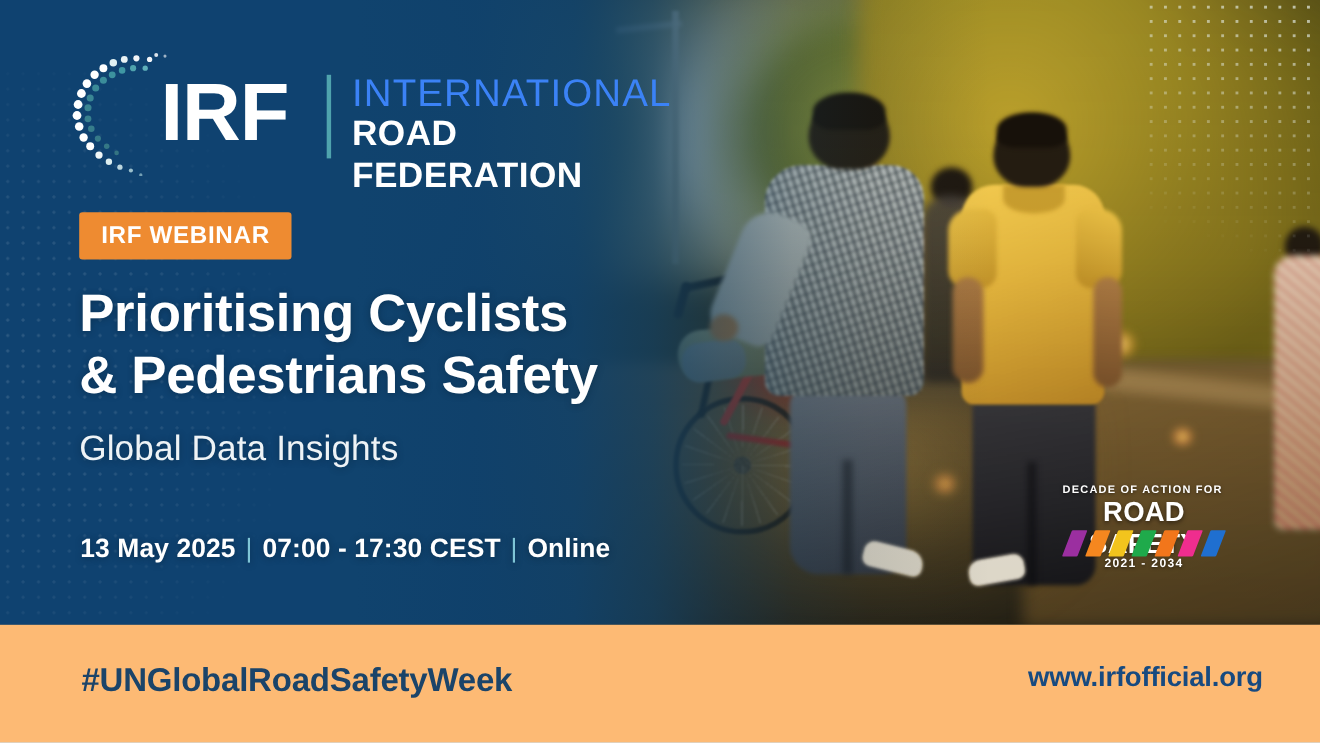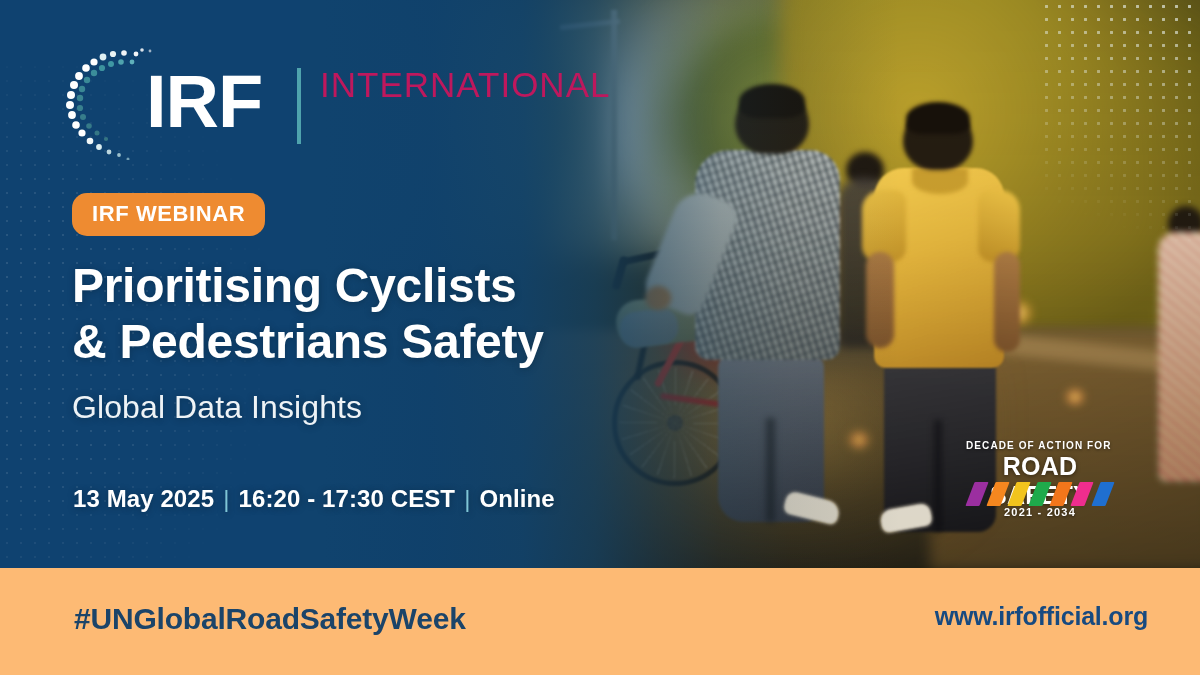--- a/index.html
+++ b/index.html
@@ -333,33 +333,33 @@
     position:absolute; left:84px; top:17px;
     font-size:74px; font-weight:bold; color:#ffffff;
     letter-spacing:-1px; line-height:1; font-family:"Liberation Sans", sans-serif;
   }
   .logo-div {
     position:absolute; left:235px; top:20px; width:4px; height:76px;
     background:#4fa3ad;
   }
   .logo-words { position:absolute; left:258px; top:18px; }
   .logo-line1 {
-    font-size:35px; font-weight:300; color:#be185d; letter-spacing:1.0px; line-height:1.06;
+    font-size:35px; font-weight:300; color:#3b82f6; letter-spacing:1.0px; line-height:1.06;
     font-family:"Liberation Sans", sans-serif;
   }
   .logo-line2 {
     font-size:32px; font-weight:bold; color:#ffffff; letter-spacing:0.4px; line-height:1.18;
     font-family:"Liberation Sans", sans-serif;
   }
 
   
   .badge {
     position:absolute; left:72px; top:193px;
     padding:8px 20px 9px 20px;
-    background:#ee8b31; border-radius:15px;
+    background:#ee8b31; border-radius:3px;
     color:#ffffff; font-size:22px; font-weight:bold; letter-spacing:0.6px;
     font-family:"Liberation Sans", sans-serif;
   }
 
   
   .title {
     position:absolute; left:72px; top:258px; width:620px;
     font-size:48px; font-weight:bold; color:#ffffff;
     line-height:1.17; letter-spacing:-0.3px;
     font-family:"Liberation Sans", sans-serif;
@@ -534,34 +534,35 @@
 
         <circle cx="80" cy="2" r="1.8" fill="#ffffff" opacity="0.85"></circle>
         <circle cx="88" cy="3" r="1.4" fill="#ffffff" opacity="0.6"></circle>
         <circle cx="66" cy="111" r="1.5" fill="#b6dde1" opacity="0.6"></circle>
       </g>
     </svg>
     <div class="logo-irf">IRF</div>
     <div class="logo-div" style="background: rgb(79, 163, 173);"></div>
     <div class="logo-words">
       <div class="logo-line1">INTERNATIONAL</div>
+      <div class="logo-line2">ROAD FEDERATION</div>
     </div>
   </div>
 
   <div class="badge" style="background: rgb(238, 139, 49);">IRF WEBINAR</div>
 
   <div class="title">
     <div>Prioritising Cyclists</div>
     <div>&amp; Pedestrians Safety</div>
   </div>
 
   <div class="subtitle">Global Data Insights</div>
 
   <div class="meta">
-    <span>13 May 2025</span><span class="sep">|</span><span>16:20 - 17:30 CEST</span><span class="sep">|</span><span>Online</span>
+    <span>13 May 2025</span><span class="sep">|</span><span>07:00 - 17:30 CEST</span><span class="sep">|</span><span>Online</span>
   </div>
 
   <div class="decade">
     <div class="dec-l1">DECADE OF ACTION FOR</div>
     <div class="dec-l2">ROAD SAFETY</div>
     <div class="dec-stripes">
       <i style="left: 0px; background: rgb(155, 47, 160);"></i>
       <i style="left: 21px; background: rgb(245, 135, 31);"></i>
       <i style="left: 42px; background: rgb(242, 196, 29);"></i>
       <i style="left: 63px; background: rgb(31, 170, 75);"></i>

